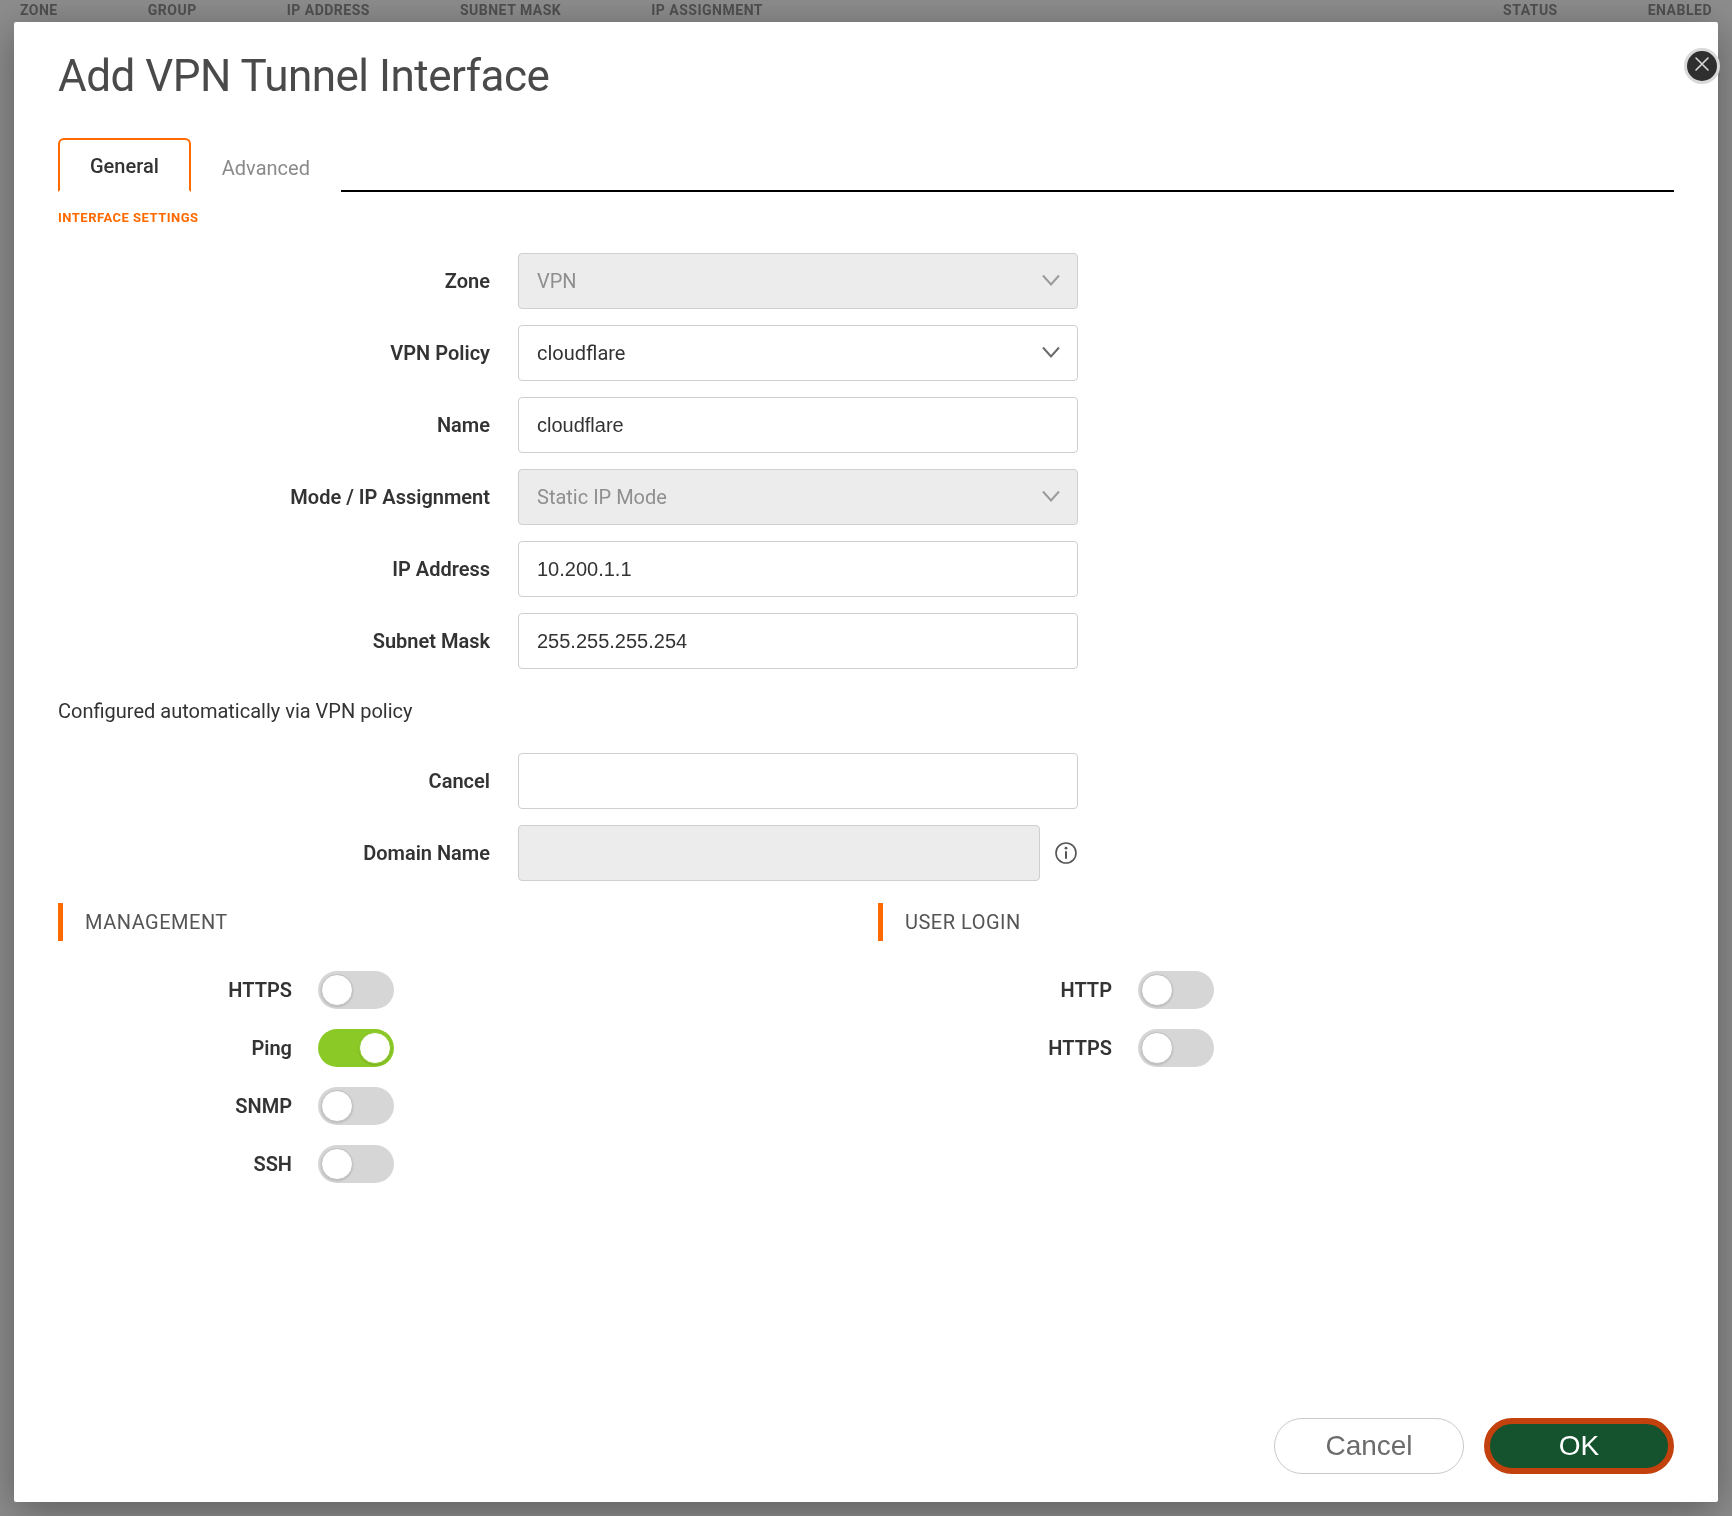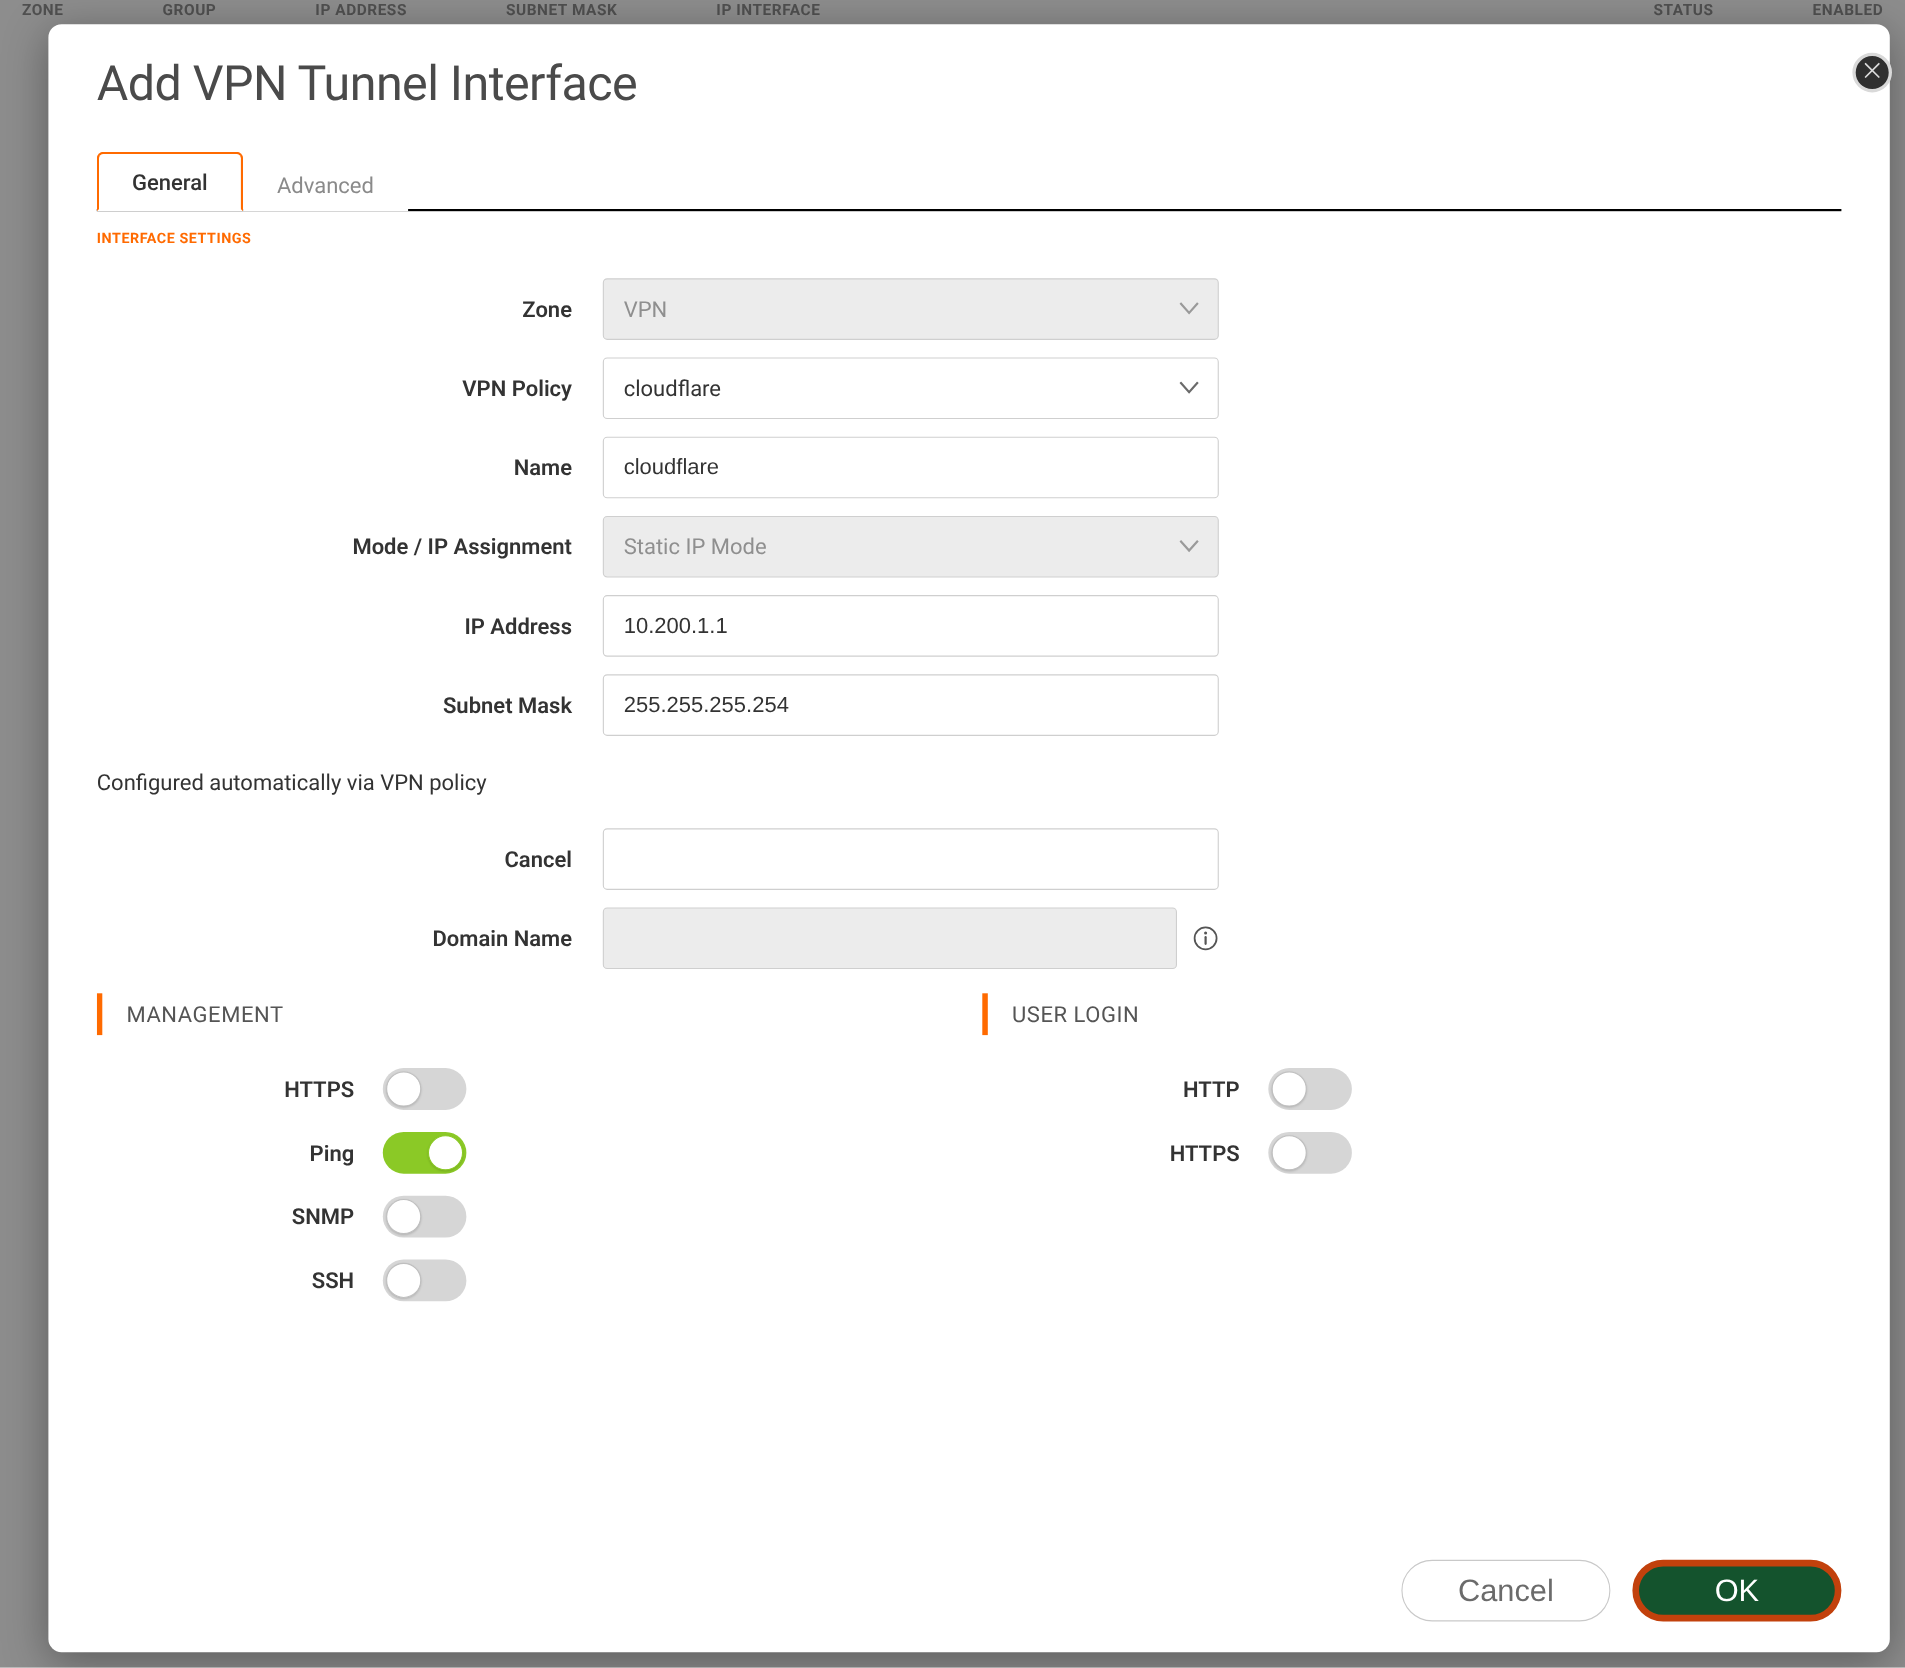--- a/index.html
+++ b/index.html
@@ -28,26 +28,25 @@
     white-space: nowrap;
   }
 
   .modal {
     position: absolute;
     top: 22px;
     left: 14px;
     right: 14px;
     bottom: 14px;
     background: #ffffff;
-    border-radius: 12px;
+    border-radius: 2px;
     box-shadow: 0 8px 40px rgba(0,0,0,0.35);
     padding: 28px 44px 28px 44px;
     display: flex;
     flex-direction: column;
-    margin-left: 30px;
   }
 
   .close-btn {
     position: absolute;
     top: 26px;
     right: -2px;
     width: 36px;
     height: 36px;
     border-radius: 50%;
     background: #2f2f2f;
@@ -265,21 +264,21 @@
   }
 </style>
 </head>
 <body>
 
 <div class="bg-header">
   <span>ZONE</span>
   <span>GROUP</span>
   <span>IP ADDRESS</span>
   <span>SUBNET MASK</span>
-  <span>IP INTERFACE</span>
+  <span>IP ASSIGNMENT</span>
   <span style="margin-left:auto">STATUS</span>
   <span>ENABLED</span>
 </div>
 
 <div class="modal">
 
   <div class="close-btn">
     <span>
       <svg viewBox="0 0 16 16">
           <path d="M2 2 L14 14 M14 2 L2 14" stroke="#d9d9d9" stroke-width="1.6" fill="none" stroke-linecap="round"></path>

